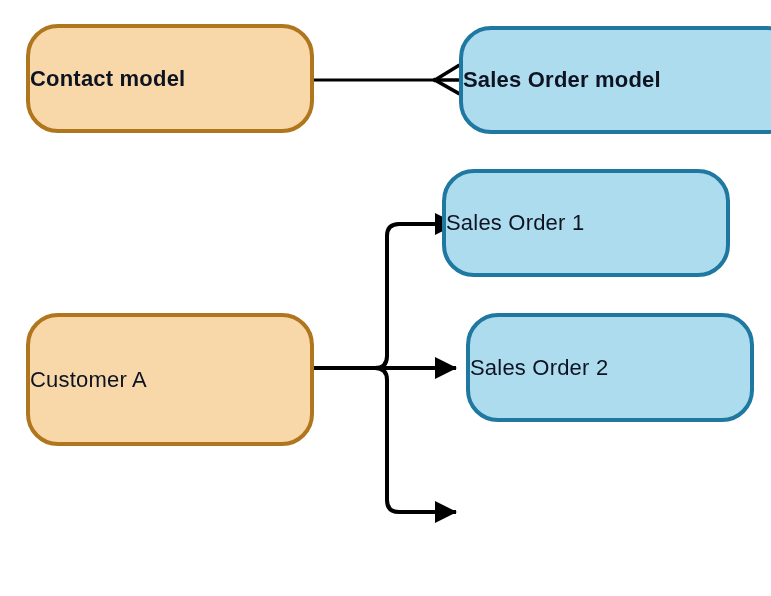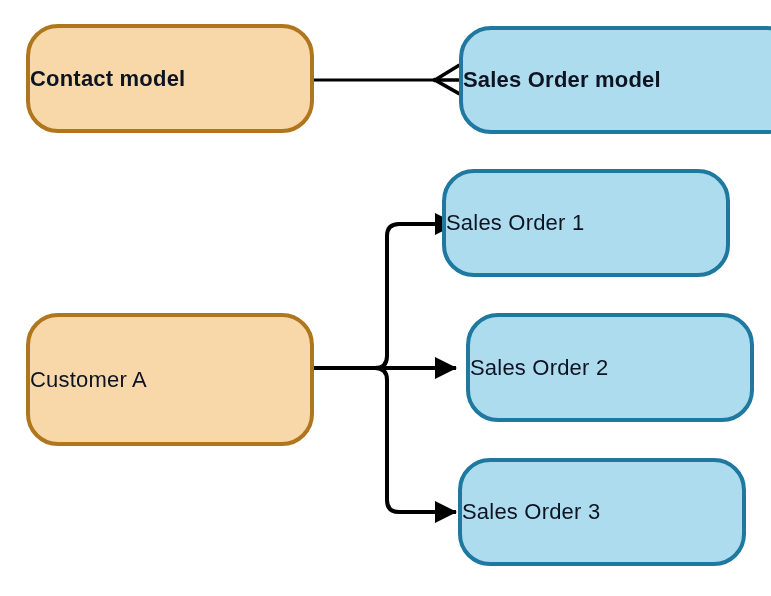--- a/index.html
+++ b/index.html
@@ -94,17 +94,14 @@
   </div>
 
   <div class="node blue" id="n-sales-order-1">
     <span>Sales Order 1</span>
   </div>
 
   <div class="node blue" id="n-sales-order-2">
     <span>Sales Order 2</span>
   </div>
 
-  <div class="node blue" id="n-sales-order-3">
-    <span>Sales Order 3</span>
-  </div>
 
 </div>
 
 </body></html>

